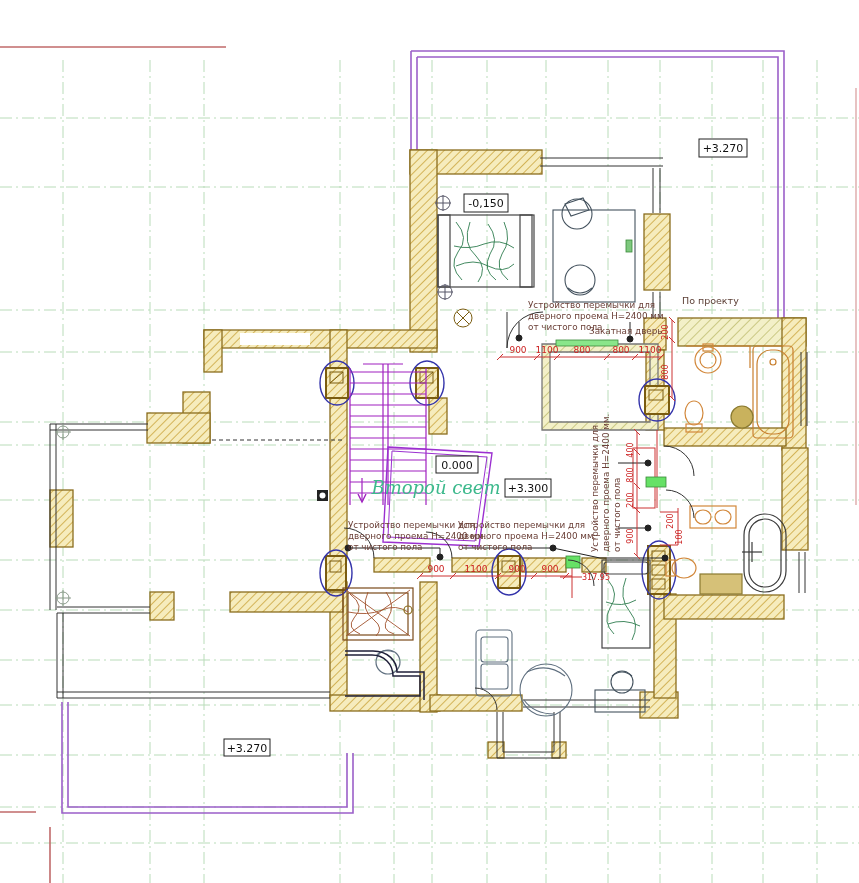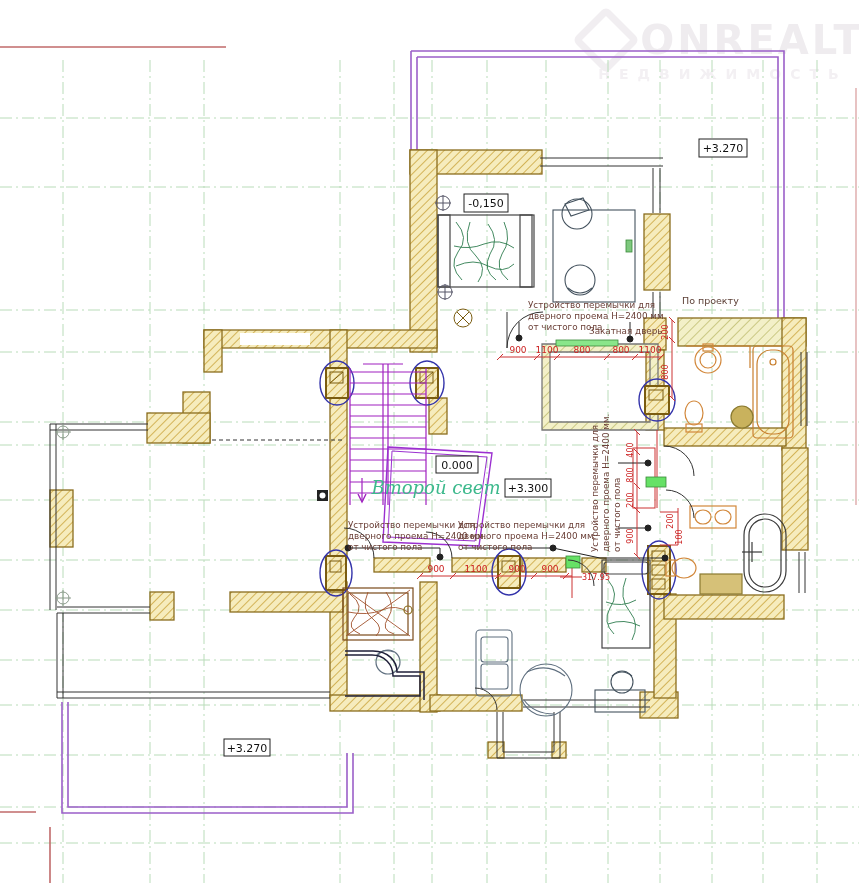--- a/index.html
+++ b/index.html
@@ -19,27 +19,20 @@
   .dim-sm{font-size:8px;fill:#cc2222;}
   .lvl{font-size:11px;fill:#111;}
   .plain{font-size:9.5px;fill:#5d4037;}
   .svet{font-size:18px;font-style:italic;fill:#3cb98c;font-family:"DejaVu Serif","Liberation Serif",serif;}
 </style>
 </head>
 <body>
 
 <div class="canvas">
 
-  <div class="wm">
-    <div class="wm-row">
-      <div class="wm-diamond"></div>
-      <div class="wm-title">ONREALT</div>
-    </div>
-    <div class="wm-sub">НЕДВИЖИМОСТЬ</div>
-  </div>
 
   <svg width="859" height="883" viewBox="0 0 859 883">
     <defs>
       <pattern id="hatch1" width="6" height="6" patternUnits="userSpaceOnUse" patternTransform="rotate(45)">
         <rect width="6" height="6" fill="#f6ecbd"></rect>
         <line x1="0" y1="0" x2="0" y2="6" stroke="#c49a2a" stroke-width="1.4"></line>
       </pattern>
       <pattern id="hatch2" width="7" height="7" patternUnits="userSpaceOnUse" patternTransform="rotate(45)">
         <rect width="7" height="7" fill="#f3f0c8"></rect>
         <line x1="0" y1="0" x2="0" y2="7" stroke="#a8a84a" stroke-width="1.1"></line>

